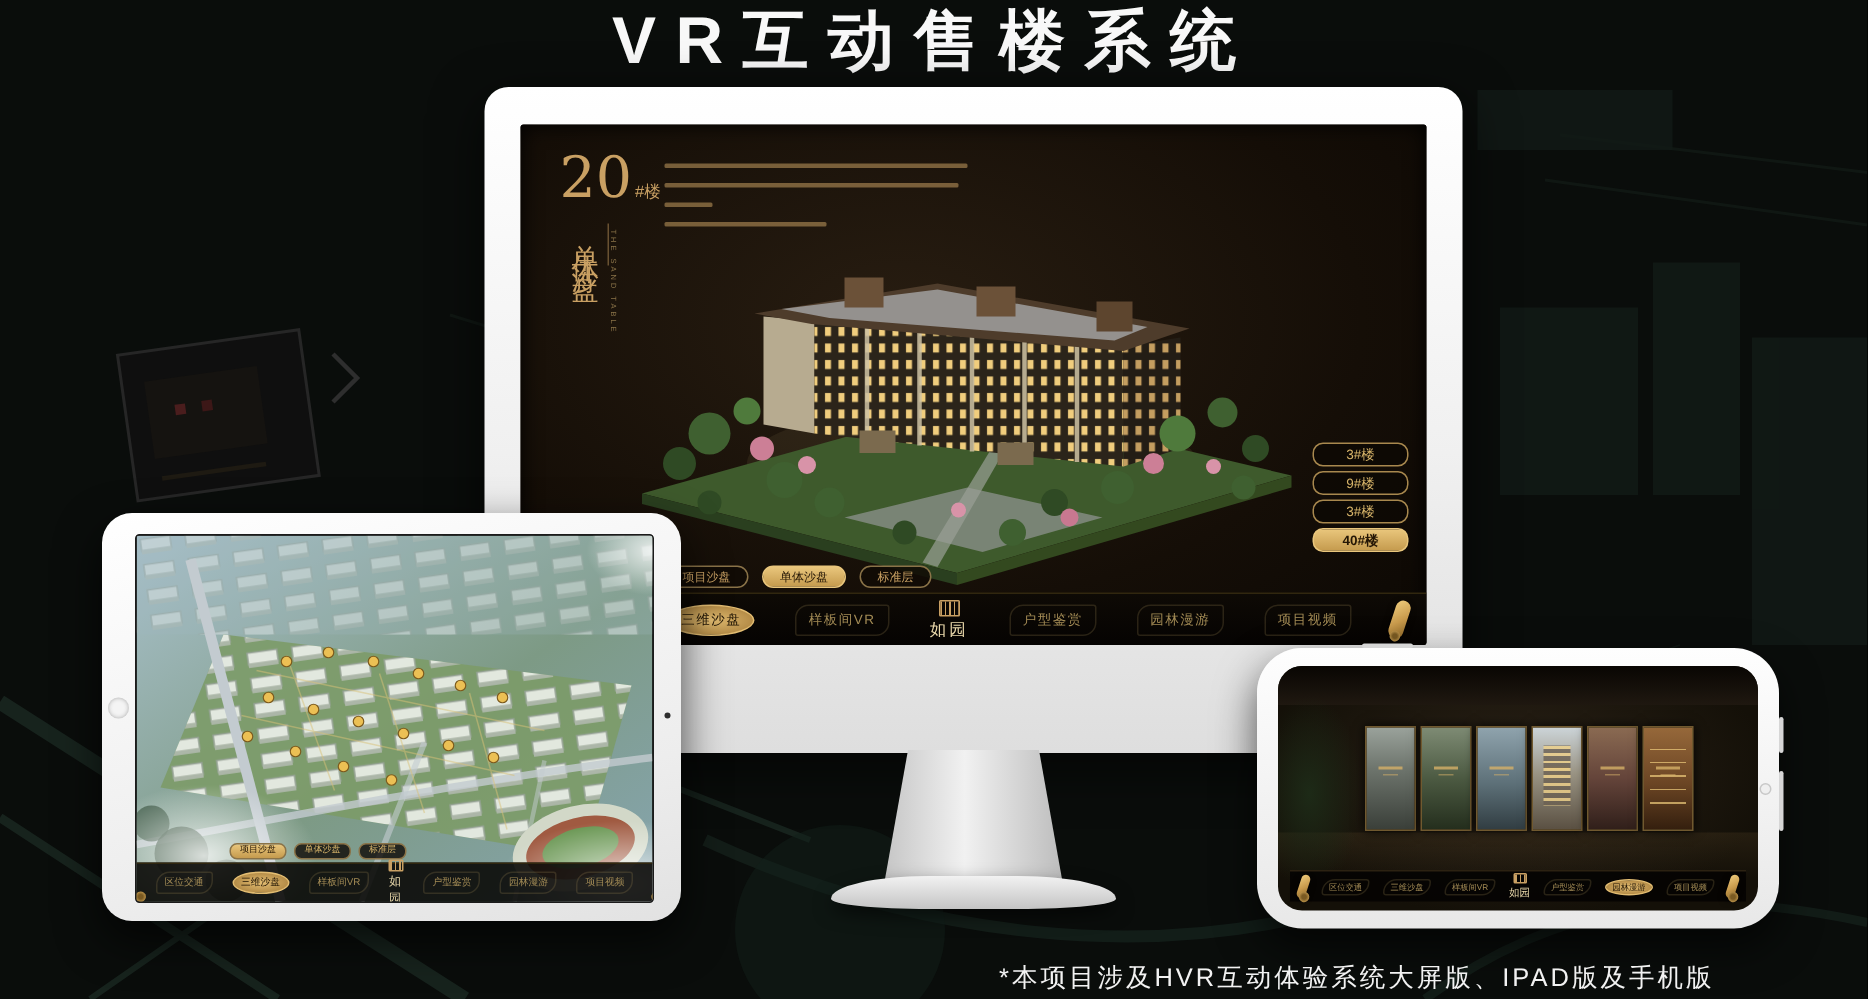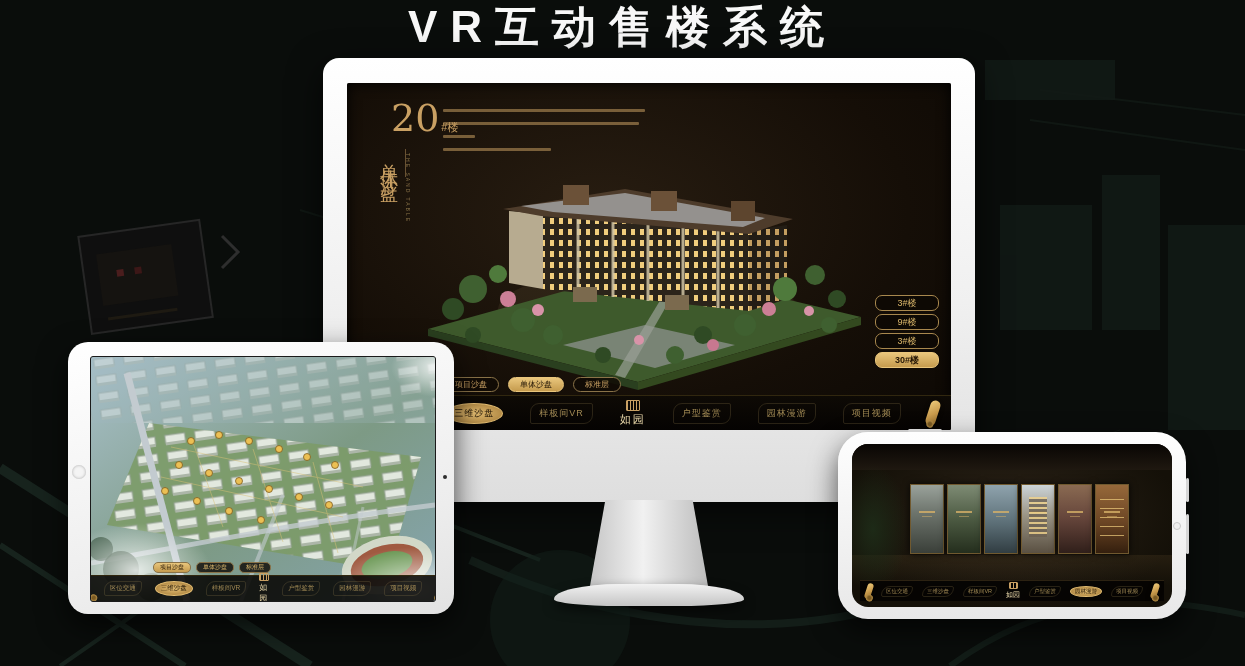--- a/index.html
+++ b/index.html
@@ -19,21 +19,21 @@
            background:radial-gradient(ellipse at 42% 38%,#281d11 0%,#150e07 62%,#0c0804 100%);
            box-shadow:inset 0 0 14px #000;}
   .monitor-neck{position:absolute;left:590px;top:500px;width:118px;height:86px;
            background:linear-gradient(90deg,#c6c6c6,#f1f1f1 45%,#bdbdbd);
            clip-path:polygon(13% 0,87% 0,100% 100%,0 100%);}
   .monitor-foot{position:absolute;left:554px;top:584px;width:190px;height:22px;
            background:linear-gradient(180deg,#f2f2f2,#c4c4c4);
            border-radius:50% 50% 50% 50% / 100% 100% 45% 45%;box-shadow:0 5px 12px rgba(0,0,0,.55);}
 
   .block-head{position:absolute;left:26px;top:16px;color:#c9a063;}
-  .block-num{font-family:"DejaVu Serif",serif;font-size:38px;line-height:1;margin-left:18px;}
+  .block-num{font-family:"DejaVu Serif",serif;font-size:38px;line-height:1;}
   .block-unit{font-size:11px;margin-left:2px;}
   .vtitle{position:absolute;left:30px;top:66px;writing-mode:vertical-rl;font-family:"DejaVu Serif",serif;
           font-size:18px;letter-spacing:7px;color:#c9a063;border-right:1px solid rgba(201,160,99,.45);padding-right:4px;}
   .vtitle-en{position:absolute;left:58px;top:70px;writing-mode:vertical-rl;font-size:5px;letter-spacing:2px;color:#8a7348;}
   .intro-lines{position:absolute;left:96px;top:26px;}
   .intro-lines .ln{height:3px;background:rgba(196,156,96,.55);margin-bottom:10px;border-radius:1px;}
   .model-svg{position:absolute;left:66px;top:56px;}
 
   .floor-btns{position:absolute;right:12px;top:212px;display:flex;flex-direction:column;gap:3px;}
   .floor-btn{width:62px;height:14px;line-height:14px;text-align:center;font-size:9px;color:#d8b56a;
@@ -229,21 +229,21 @@
             <circle cx="396" cy="172" r="5" fill="#d893a8"></circle>
           <circle cx="300" cy="206" r="6" fill="#c87890"></circle>
             <circle cx="226" cy="201" r="5" fill="#d893a8"></circle>
         </g>
       </svg>
 
       <div class="floor-btns">
         <div class="floor-btn">3#楼</div>
         <div class="floor-btn">9#楼</div>
         <div class="floor-btn">3#楼</div>
-        <div class="floor-btn active">30#楼</div>
+        <div class="floor-btn active">40#楼</div>
       </div>
 
       <div class="subtabs">
         <div class="subtab">项目沙盘</div>
         <div class="subtab active">单体沙盘</div>
         <div class="subtab">标准层</div>
       </div>
 
       <div class="navbar">
         <span class="nav-item">区位交通</span>
@@ -395,13 +395,14 @@
         </span>
         <span class="nav-item">户型鉴赏</span>
         <span class="nav-item active">园林漫游</span>
         <span class="nav-item">项目视频</span>
         <span class="scroll-icon"></span>
       </div>
     </div>
     <div class="phone-cam"></div>
   </div>
 
+  <div class="footnote">*本项目涉及HVR互动体验系统大屏版、IPAD版及手机版</div>
 </div>
 
 </body></html>

